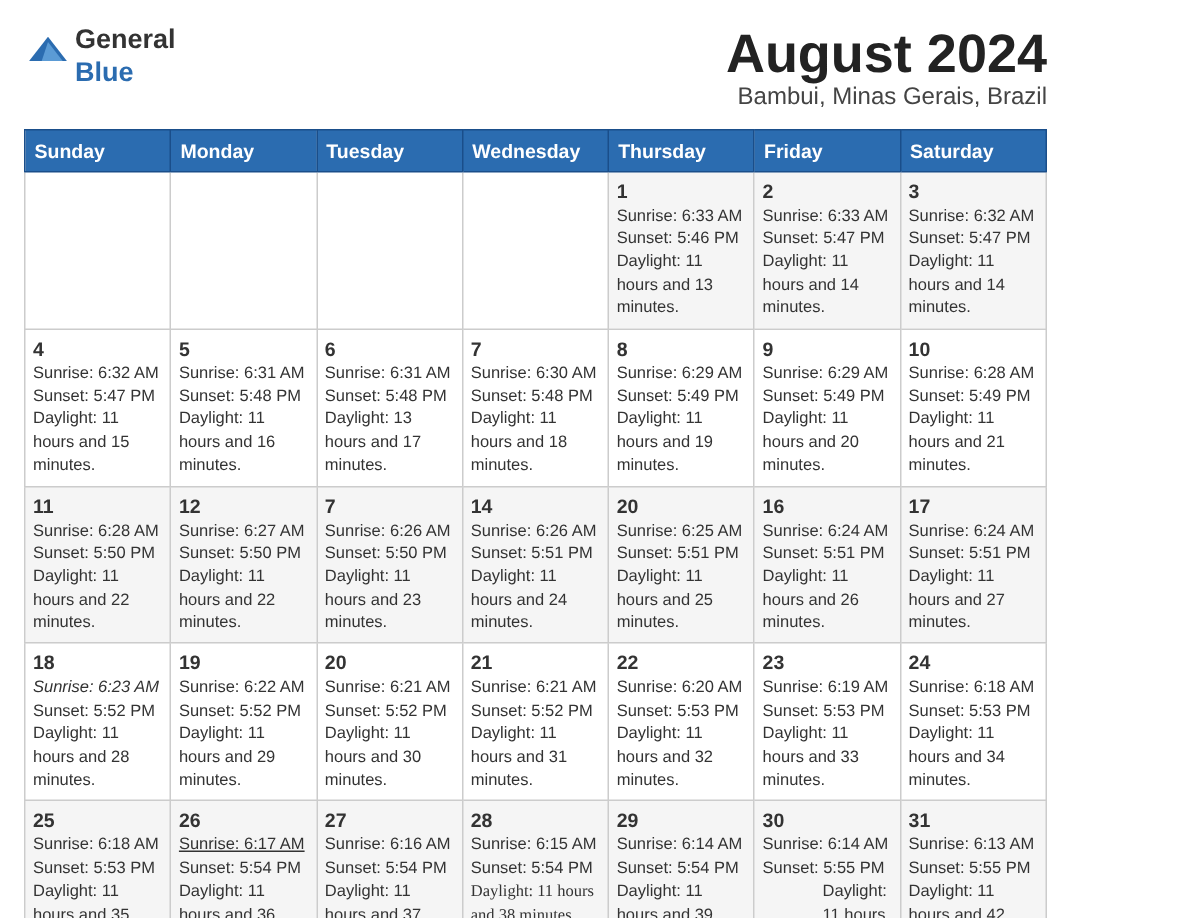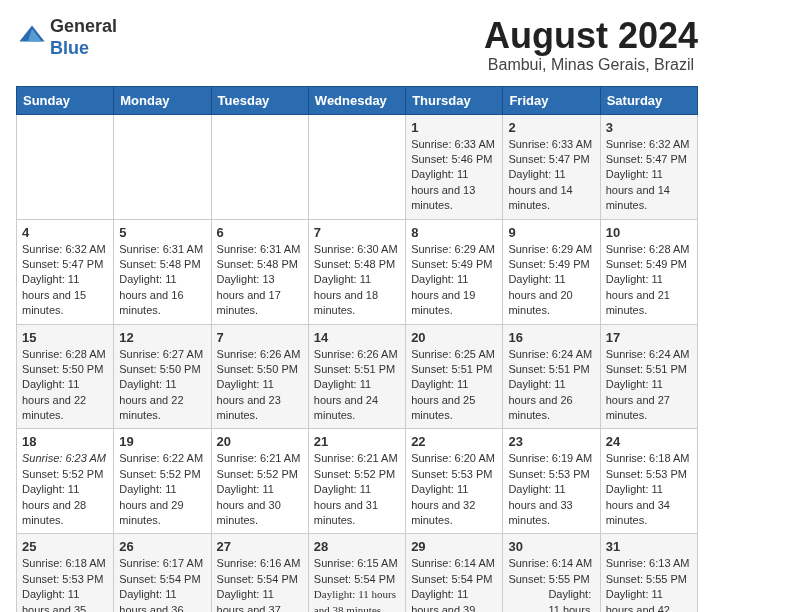--- a/index.html
+++ b/index.html
@@ -29,21 +29,21 @@
       line-height: 1.2;
     }
     .logo-general { color: #333; }
     .logo-blue { color: #2b6cb0; }
     .logo-icon {
       width: 28px;
       height: 28px;
       margin-left: 2px;
     }
     .title-block {
-      text-align: center;
+      text-align: right;
     }
     .title-block h1 {
       font-size: 36px;
       font-weight: bold;
       color: #222;
       line-height: 1.1;
     }
     .title-block h2 {
       font-size: 16px;
       font-weight: normal;
@@ -186,21 +186,21 @@
           </td>
           <td>
             <span class="day-number">10</span>
             <div style="line-height: 1.4;">Sunrise: 6:28 AM</div>
             <div style="line-height: 1.4;">Sunset: 5:49 PM</div>
             <div style="line-height: 1.4;">Daylight: 11 hours and 21 minutes.</div>
           </td>
         </tr>
         <tr>
           <td>
-            <span class="day-number">15</span>
+            <span class="day-number">11</span>
             <div style="line-height: 1.4;">Sunrise: 6:28 AM</div>
             <div style="line-height: 1.4;">Sunset: 5:50 PM</div>
             <div style="line-height: 1.4;">Daylight: 11 hours and 22 minutes.</div>
           </td>
           <td>
             <span class="day-number">12</span>
             <div style="line-height: 1.4;">Sunrise: 6:27 AM</div>
             <div style="line-height: 1.4;">Sunset: 5:50 PM</div>
             <div style="line-height: 1.4;">Daylight: 11 hours and 22 minutes.</div>
           </td>
@@ -281,21 +281,21 @@
         </tr>
         <tr>
           <td>
             <span class="day-number">25</span>
             <div style="line-height: 1.4;">Sunrise: 6:18 AM</div>
             <div style="line-height: 1.4;">Sunset: 5:53 PM</div>
             <div style="line-height: 1.4;">Daylight: 11 hours and 35 minutes.</div>
           </td>
           <td>
             <span class="day-number">26</span>
-            <div style="line-height: 1.4;">Sunrise: 6:17 AM</div>
+            <div style="line-height: 1.4; text-decoration: underline;">Sunrise: 6:17 AM</div>
             <div style="line-height: 1.4;">Sunset: 5:54 PM</div>
             <div style="line-height: 1.4;">Daylight: 11 hours and 36 minutes.</div>
           </td>
           <td>
             <span class="day-number">27</span>
             <div style="line-height: 1.4;">Sunrise: 6:16 AM</div>
             <div style="line-height: 1.4;">Sunset: 5:54 PM</div>
             <div style="line-height: 1.4;">Daylight: 11 hours and 37 minutes.</div>
           </td>
           <td>

